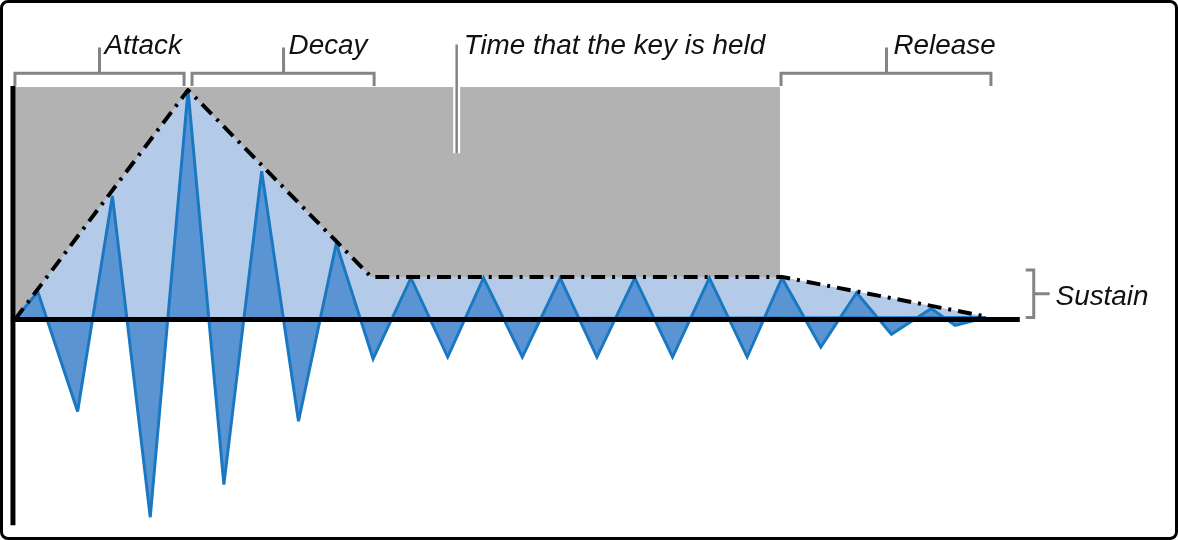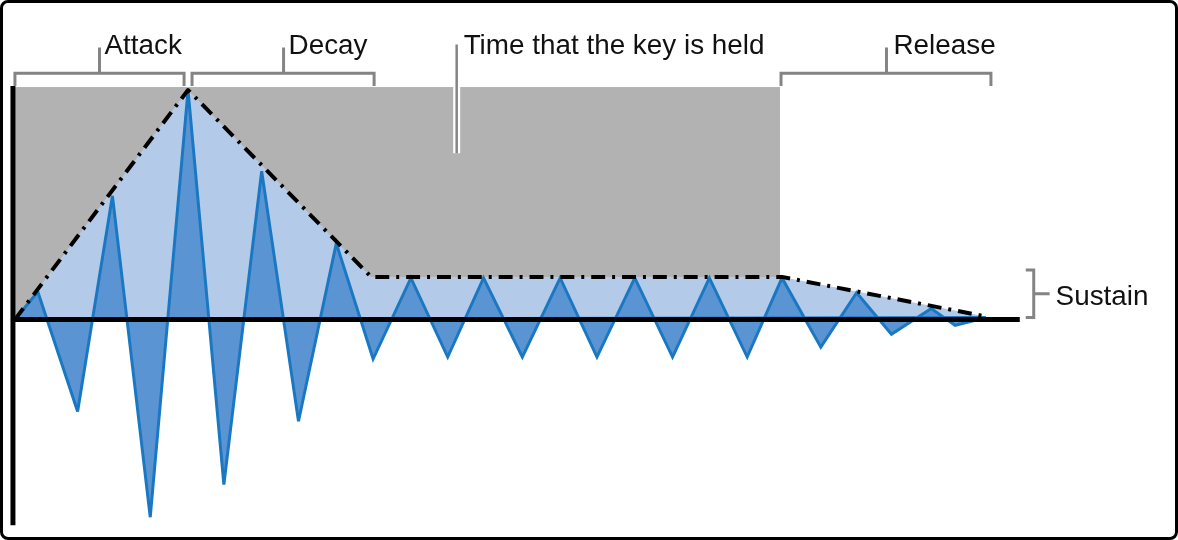--- a/index.html
+++ b/index.html
@@ -4,20 +4,21 @@
 <style>
   html, body { margin: 0; padding: 0; background: #ffffff; }
   .frame {
     position: relative;
     width: 1178px; height: 540px;
     box-sizing: border-box;
     border: 3px solid #000;
     border-radius: 8px;
     background: #ffffff;
     overflow: hidden;
+    font-style: italic;
   }
   .frame svg { display: block; width: 1172px; height: 534px; }
   .label {
     font-family: "Liberation Sans", "DejaVu Sans", sans-serif;
     font-size: 28px;
     fill: #111111;
   }
   .dashline {
     fill: none;
     stroke: #000000;

